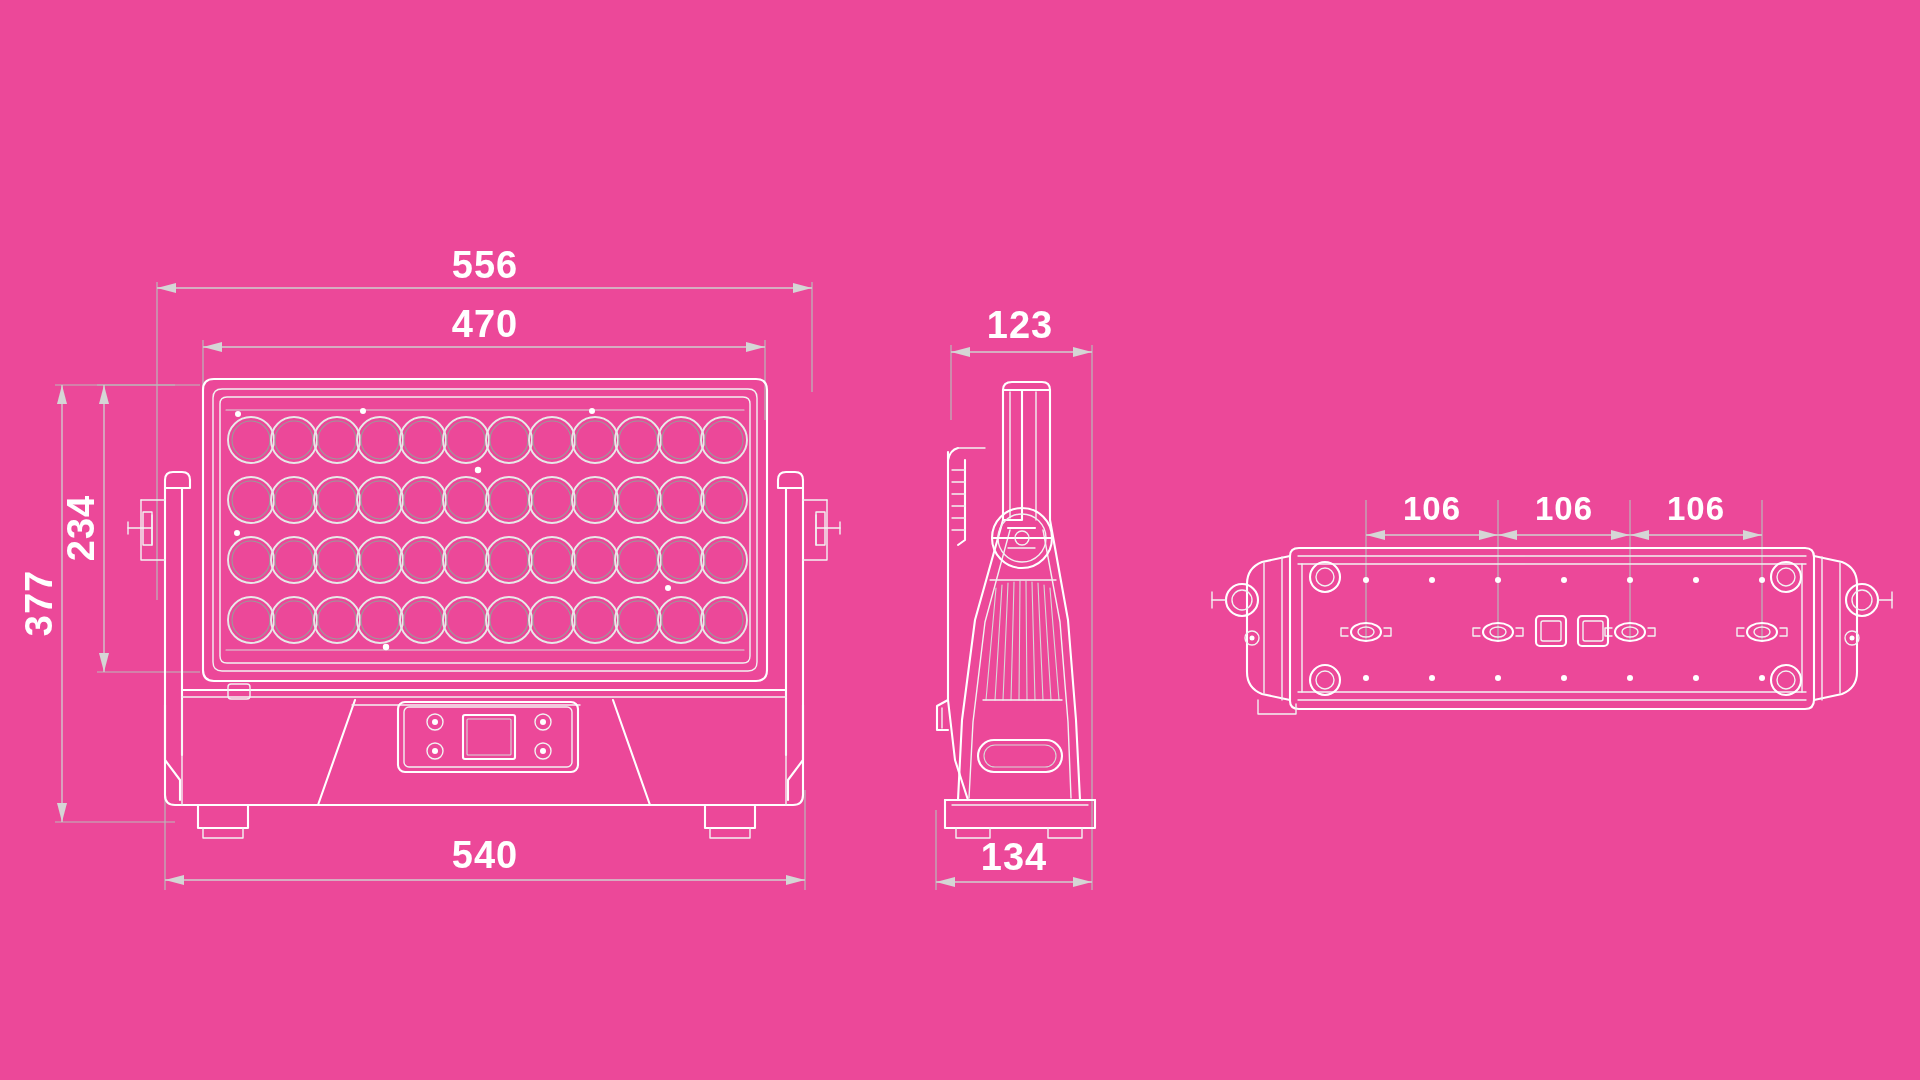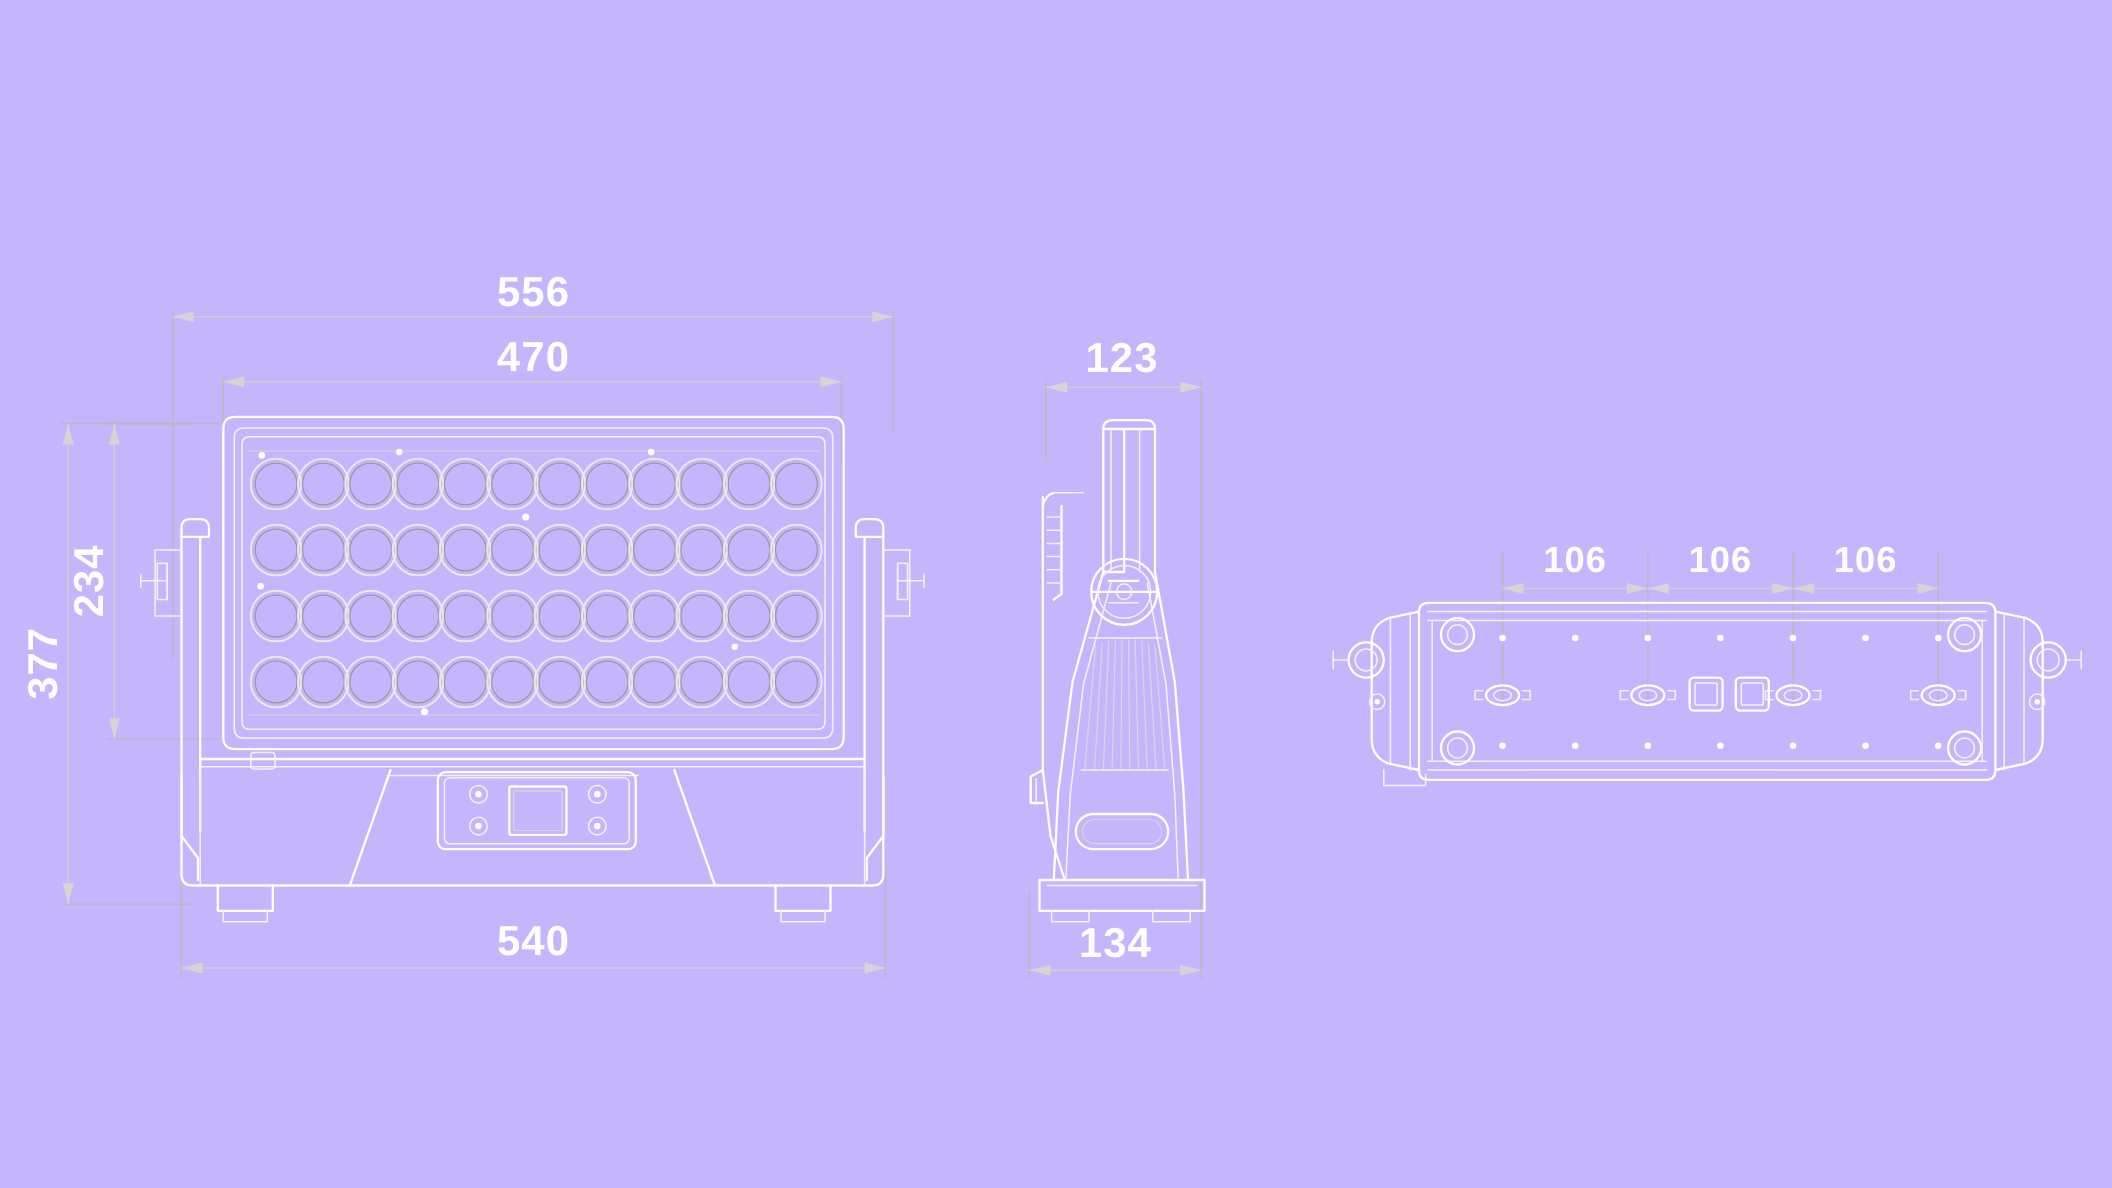--- a/index.html
+++ b/index.html
@@ -9,21 +9,21 @@
     background: #000000;
     width: 1920px;
     height: 1080px;
     overflow: hidden;
     font-family: "Liberation Sans", sans-serif;
   }
   #stage {
     position: relative;
     width: 1920px;
     height: 1080px;
-    background: #c4b5fd;
+    background: #ec4899;
   }
   svg#drawing {
     position: absolute;
     top: 0;
     left: 0;
     width: 1920px;
     height: 1080px;
     display: block;
   }
   .ln { stroke: #ffffff; fill: none; stroke-width: 2.1; stroke-linecap: round; stroke-linejoin: round; }

